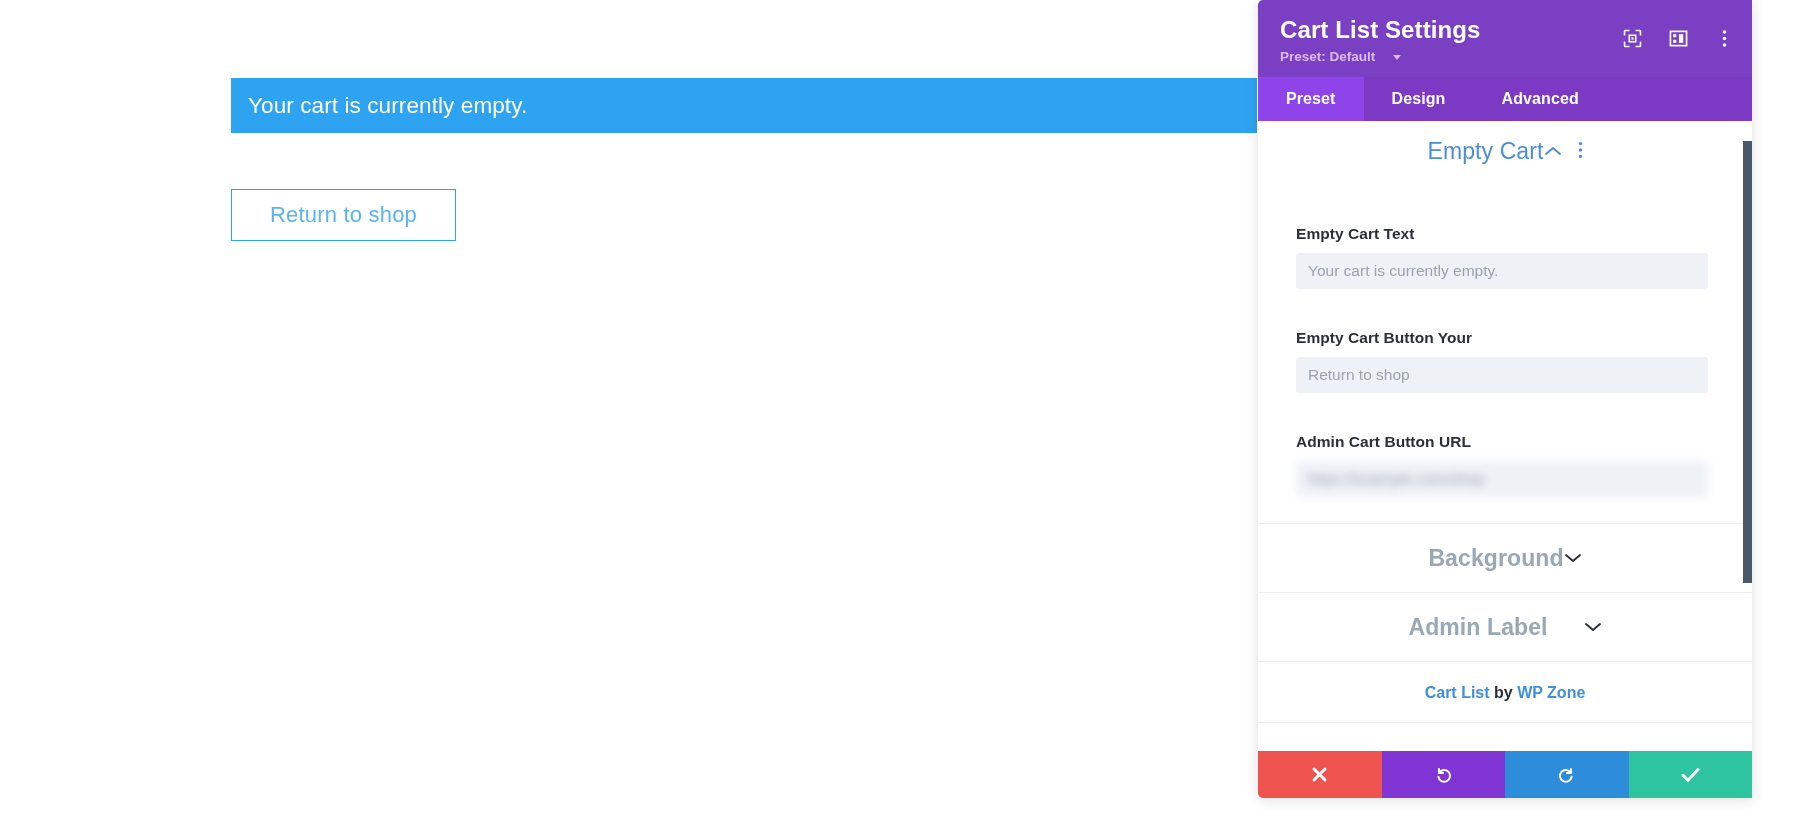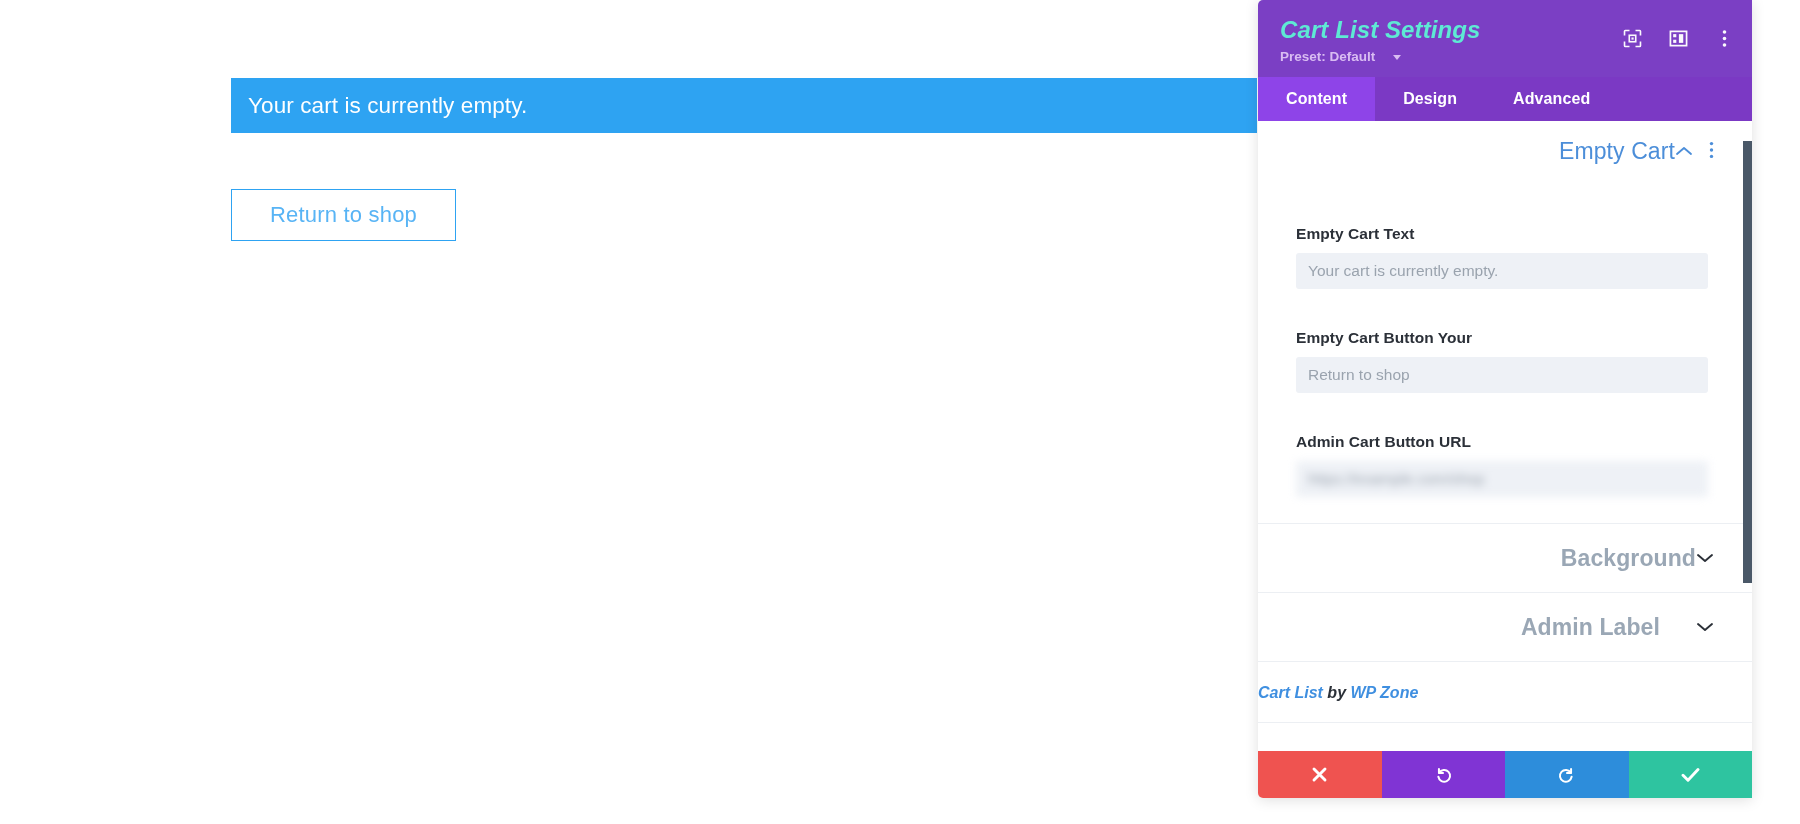--- a/index.html
+++ b/index.html
@@ -72,26 +72,25 @@
     background: #ffffff;
   }
 
   .panel-header {
     background: #7b3fc4;
     padding: 16px 22px 12px 22px;
     position: relative;
     flex: none;
   }
   .panel-title {
-    color: #5eead4;
+    color: #ffffff;
     font-size: 24px;
     font-weight: bold;
     line-height: 1.15;
     letter-spacing: .1px;
-    font-style: italic;
   }
   .panel-preset {
     margin-top: 5px;
     color: #d9bcf2;
     font-size: 13.5px;
     font-weight: bold;
     display: inline-flex;
     align-items: center;
     gap: 18px;
     cursor: pointer;
@@ -154,21 +153,21 @@
   }
   .scroll-area {
     position: absolute;
     inset: 0;
     overflow: hidden;
   }
 
   .section-toggle {
     display: flex;
     align-items: center;
-    justify-content: flex-end;
+    justify-content: center;
     padding: 2px 38px 0 38px;
     height: 60px;
     cursor: pointer;
     box-sizing: border-box;
   }
   .section-toggle.open-sec {
     border-bottom: none;
   }
   .section-title-open {
     color: #4c8ed9;
@@ -219,26 +218,25 @@
   }
   .field-wrap { position: relative; }
 
   .divider {
     height: 1px;
     background: #eceff3;
     margin: 0;
   }
 
   .credit {
-    text-align: left;
+    text-align: center;
     padding: 22px 0 20px 0;
     font-size: 16px;
     color: #2b3038;
     font-weight: bold;
-    font-style: italic;
   }
   .credit a {
     color: #3f8fe0;
     text-decoration: none;
     cursor: pointer;
   }
   .credit .by { color: #2b3038; font-weight: bold; }
 
   .panel-scrollbar {
     position: absolute;
@@ -335,21 +333,21 @@
         <svg width="5" height="19" viewBox="0 0 5 19">
           <circle cx="2.5" cy="3" r="1.8" fill="#ffffff"></circle>
           <circle cx="2.5" cy="9.5" r="1.8" fill="#ffffff"></circle>
           <circle cx="2.5" cy="16" r="1.8" fill="#ffffff"></circle>
         </svg>
       </span>
     </div>
   </div>
 
   <div class="panel-tabs">
-    <div class="panel-tab active">Content</div>
+    <div class="panel-tab active">Preset</div>
     <div class="panel-tab">Design</div>
     <div class="panel-tab">Advanced</div>
   </div>
 
   <div class="panel-body">
     <div class="scroll-area">
 
       <div class="section-toggle open-sec">
         <span class="section-title-open">Empty Cart</span>
         <span class="section-actions">

